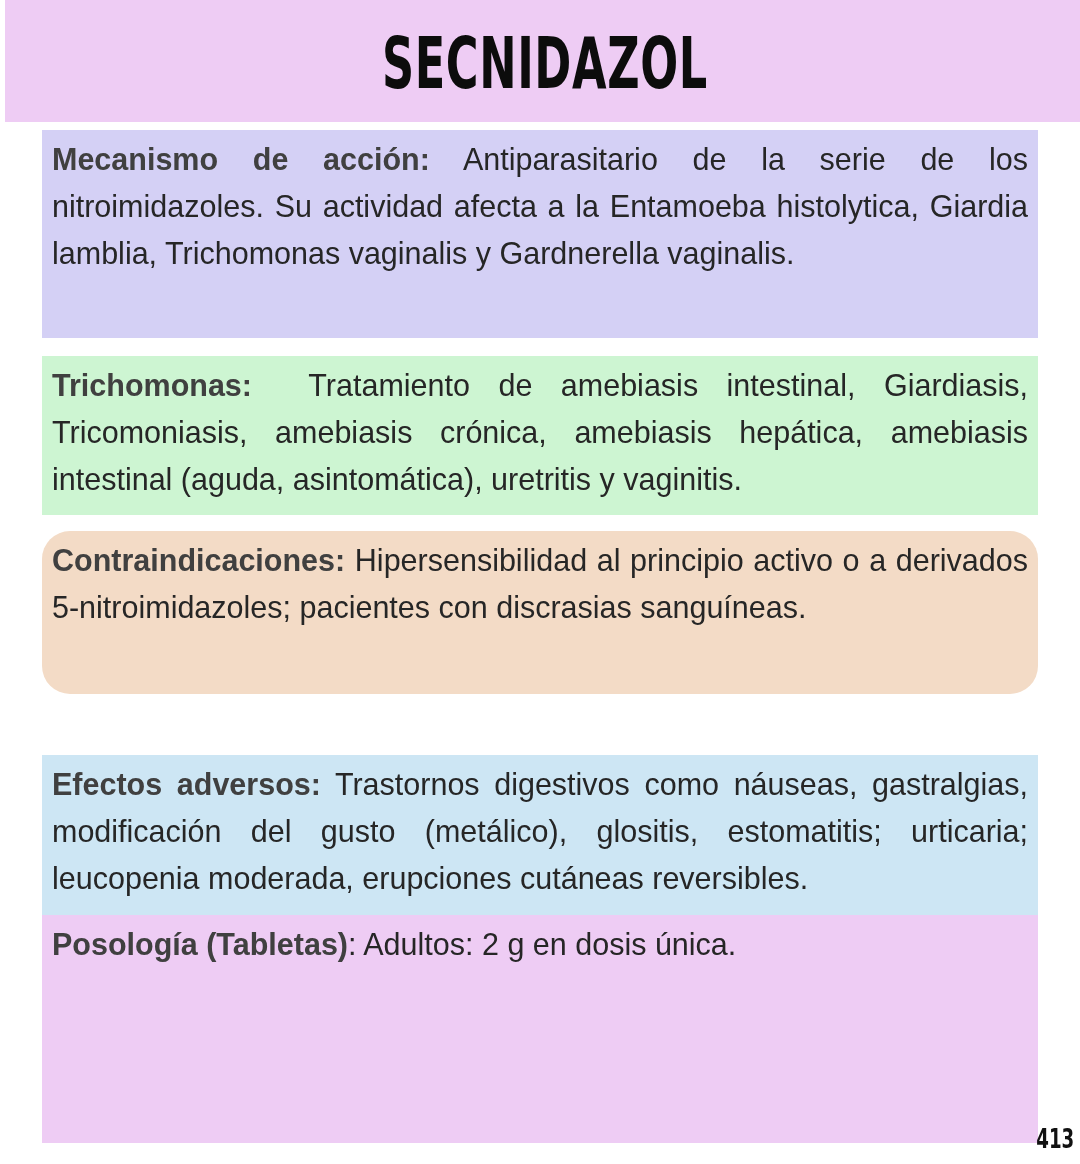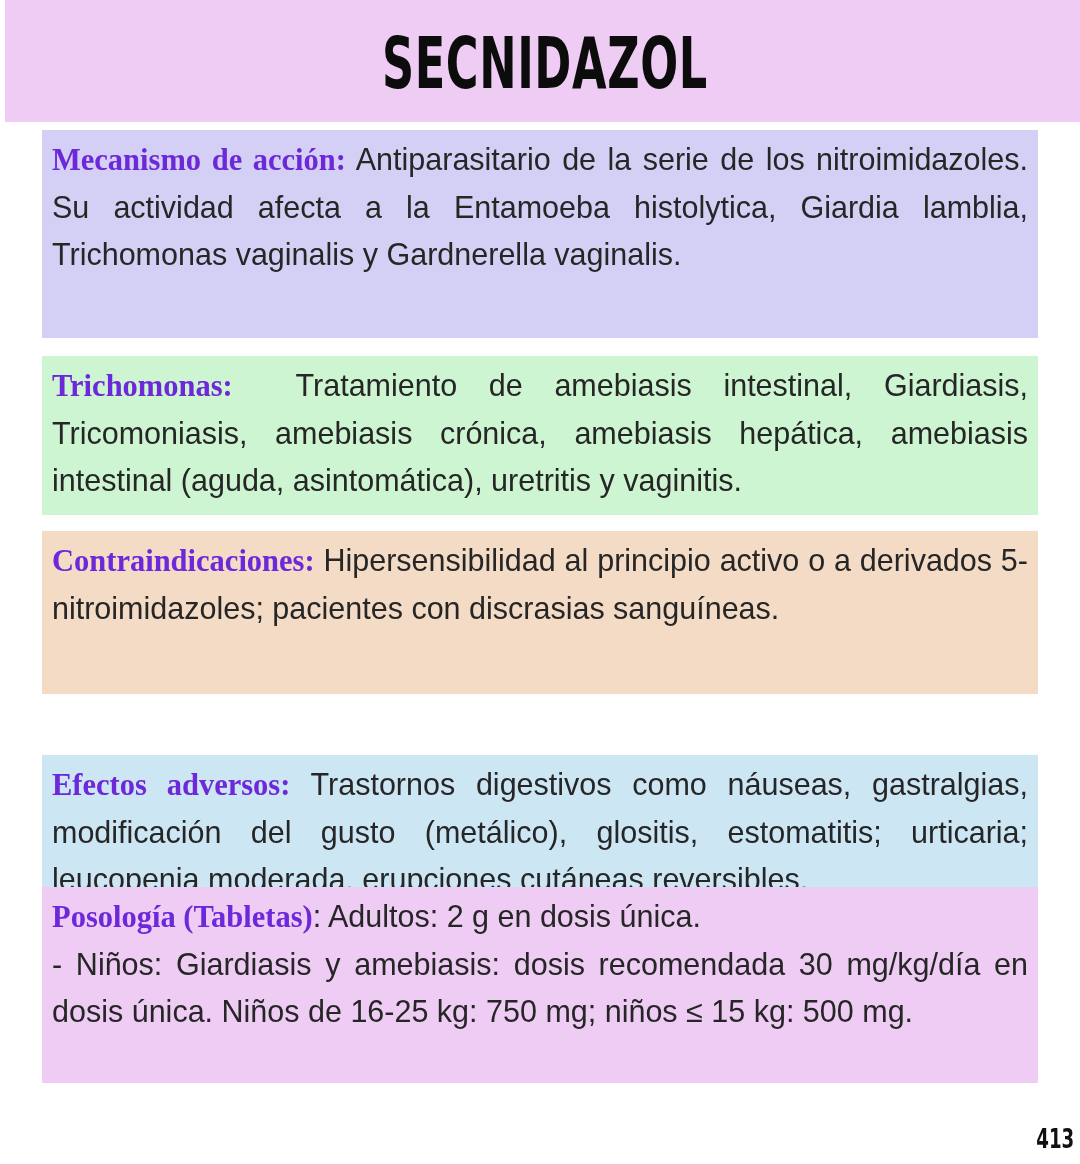--- a/index.html
+++ b/index.html
@@ -19,26 +19,26 @@
     font-weight: bold; font-size: 72px; color: #0c0c0c;
     transform: scaleX(0.62); letter-spacing: 1px; line-height: 1;
     margin-top: 4px;
   }
   .box {
     position: absolute; left: 42px; width: 996px; box-sizing: border-box;
     padding: 6px 10px 0 10px;
     font-size: 30.5px; line-height: 47px; text-align: justify;
     color: #262626;
   }
-  .box .label { font-weight: bold; color: #6d28d9; font-family: Liberation Serif, serif; }
+  .box .label { font-weight: bold; color: #404040; }
   .b1 { top: 130px; height: 208px; background: #D4D0F5; }
   .b2 { top: 356px; height: 159px; background: #CDF5D2; }
-  .b3 { top: 531px; height: 163px; background: #F3DBC6; }
+  .b3 { top: 531px; height: 163px; background: #F3DBC6; border-radius: 28px; }
   .b4 { top: 711px; height: 192px; background: #CDE6F4; margin-top: 44px; }
-  .b5 { top: 887px; height: 196px; background: #EECCF4; text-align: left; }
+  .b5 { top: 915px; height: 228px; background: #EECCF4; text-align: left; }
   .b5 .line { display: block; }
   .pagenum {
     position: absolute; right: 6px; top: 1124px;
     font-family: "DejaVu Sans", sans-serif; font-weight: bold; font-size: 26px;
     transform: scaleX(0.7); transform-origin: right; color: #111;
   }
 </style>
 </head>
 <body>
 
@@ -57,16 +57,15 @@
 <div class="box b3">
   <span class="label">Contraindicaciones:</span><span> Hipersensibilidad al principio activo o a derivados 5-nitroimidazoles; pacientes con discrasias sanguíneas.</span>
 </div>
 
 <div class="box b4">
   <span class="label">Efectos adversos:</span><span> Trastornos digestivos como náuseas, gastralgias, modificación del gusto (metálico), glositis, estomatitis; urticaria; leucopenia moderada, erupciones cutáneas reversibles.</span>
 </div>
 
 <div class="box b5">
   <span class="line"><span class="label">Posología (Tabletas)</span><span>: Adultos: 2 g en dosis única.</span></span>
-  <span class="line" style="text-align:justify">- Niños: Giardiasis y amebiasis: dosis recomendada 30 mg/kg/día en dosis única. Niños de 16-25 kg: 750 mg; niños ≤ 15 kg: 500 mg.</span>
 </div>
 
 <div class="pagenum">413</div>
 
 </body></html>

